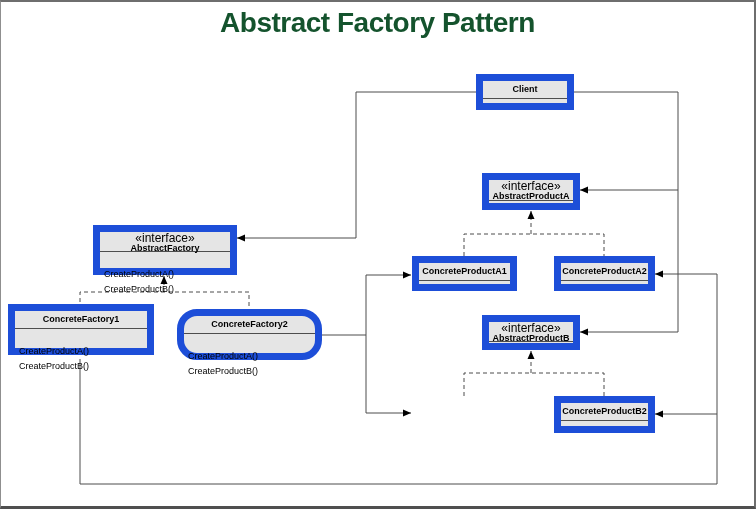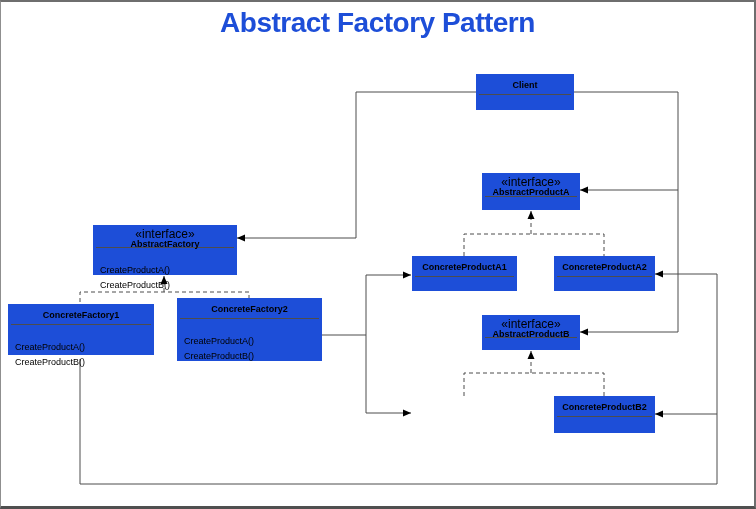--- a/index.html
+++ b/index.html
@@ -11,29 +11,29 @@
     border-top:2px solid #6e6e6e;
     border-left:1px solid #8f8f8f;
     border-right:2px solid #6e6e6e;
     border-bottom:3px solid #4f4f4f;
     font-family:"Liberation Sans", sans-serif;
     overflow:hidden;
   }
   .diagram-title{
     position:absolute;left:0;top:5px;width:100%;
     text-align:center;
-    font-size:28px;font-weight:bold;color:#1d4ed8;
+    font-size:28px;font-weight:bold;color:#14532d;
     letter-spacing:-0.5px;
   }
   svg.wires{position:absolute;left:0;top:0;}
   .uml-box{
     position:absolute;
     box-sizing:border-box;
-    background:#1d4ed8;
-    border:3px solid #1d4ed8;
+    background:#e5e5e5;
+    border:7px solid #1d4ed8;
     display:flex;flex-direction:column;
     color:#000;
   }
   .uml-header{
     border-bottom:1px solid #4d4d4d;
     text-align:center;
     box-sizing:border-box;
   }
   .uml-stereotype{font-size:12px;font-weight:normal;line-height:9px;padding-top:2px;}
   .uml-name{font-size:9px;font-weight:bold;line-height:10px;}
@@ -95,21 +95,21 @@
   <div class="uml-box" style="left:7px;top:302px;width:146px;height:51px;">
     <div class="uml-header" style="height:18px;">
       <div class="uml-name uml-name--single">ConcreteFactory1</div>
     </div>
     <div class="uml-body uml-body--pad">
       <div class="uml-method">CreateProductA()</div>
       <div class="uml-method">CreateProductB()</div>
     </div>
   </div>
 
-  <div class="uml-box" style="left:176px;top:296px;width:145px;height:63px;">
+  <div class="uml-box" style="left:176px;top:307px;width:145px;height:51px;border-radius:20px;">
     <div class="uml-header" style="height:18px;">
       <div class="uml-name uml-name--single">ConcreteFactory2</div>
     </div>
     <div class="uml-body uml-body--pad">
       <div class="uml-method">CreateProductA()</div>
       <div class="uml-method">CreateProductB()</div>
     </div>
   </div>
 
   <div class="uml-box" style="left:481px;top:171px;width:98px;height:37px;">

